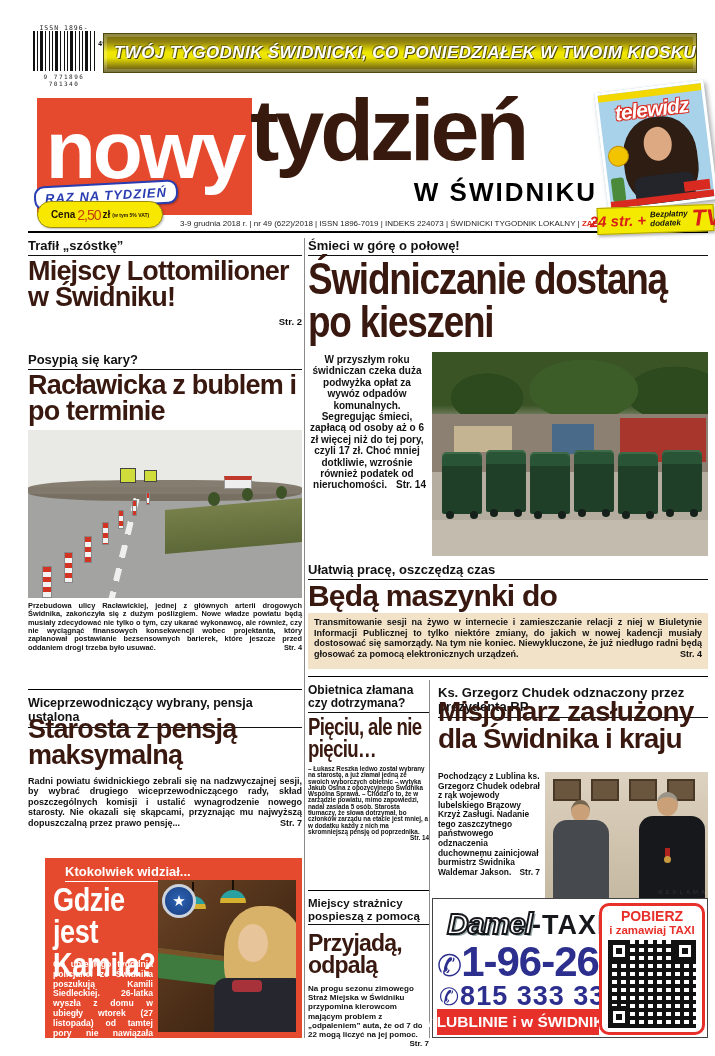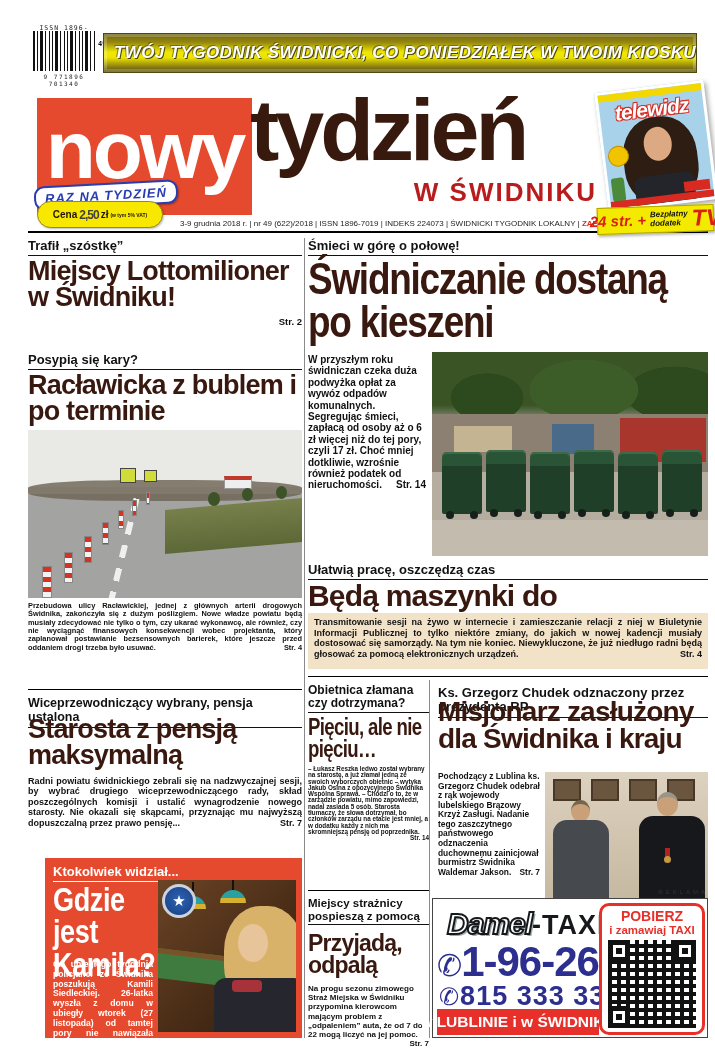--- a/index.html
+++ b/index.html
@@ -18,28 +18,28 @@
   .top-banner { background:linear-gradient(180deg,#6e6410 0%,#96870f 22%,#f0e800 48%,#ece400 62%,#857712 88%,#55500e 100%);
       border:1px solid #4e480c; box-shadow:inset 0 0 0 3px rgba(255,255,255,0.22);
       display:flex; align-items:center; justify-content:flex-end; }
   .top-banner span { color:#fff; font-weight:800; font-style:italic; font-size:17px; letter-spacing:0.4px;
       text-shadow:1px 1px 0 #4e480c, -1px -1px 0 rgba(78,72,12,.6); white-space:nowrap; }
 
   
   .mast-red { background:#e64a2e; display:flex; align-items:center; justify-content:center; }
   .mast-nowy { color:#fff; font-weight:800; font-size:82px; letter-spacing:-3px; line-height:1; padding-bottom:14px; }
   .mast-tydzien { color:#38190d; font-weight:800; font-size:88px; letter-spacing:-4px; line-height:1; white-space:nowrap; }
-  .mast-sub { color:#b91c1c; font-weight:800; font-size:26px; letter-spacing:2px; text-align:right; }
+  .mast-sub { color:#000000; font-weight:800; font-size:26px; letter-spacing:2px; text-align:right; }
   .ribbon { background:#fff; border:2px solid #2a3db0; border-radius:10px; padding:1px 9px;
       transform:rotate(-3deg); box-shadow:1px 1px 2px rgba(0,0,0,.3); }
   .ribbon span { color:#2a3db0; font-weight:800; font-style:italic; font-size:13px; letter-spacing:1px; white-space:nowrap; }
   .price-oval { background:#f8e800; border:1.5px solid #9a8a10; border-radius:16px;
       display:flex; align-items:center; justify-content:center; gap:2px; box-shadow:1px 1px 2px rgba(0,0,0,.25); }
   .price-oval .c  { font-size:10px; font-weight:700; color:#201400; }
-  .price-oval .v  { font-size:12px; font-weight:700; color:#404040; letter-spacing:-1px; }
+  .price-oval .v  { font-size:14px; font-weight:400; color:#c2410c; letter-spacing:-1px; }
   .price-oval .u  { font-size:10px; font-weight:700; color:#201400; }
   .price-oval .vat{ font-size:5px; font-weight:700; color:#201400; }
   .dateline { font-size:8px; color:#222; text-align:right; white-space:nowrap; }
   .dateline .promo { color:#e02a18; font-weight:800; }
   .mast-rule { border-top:2px solid #000; }
 
   
   .tv-cover { background:#a8d2ea; border:3px solid #fff; box-shadow:2px 3px 5px rgba(0,0,0,.35);
       transform:rotate(-7deg); overflow:hidden; }
   .tv-cover .ystrip { position:absolute; top:0; left:0; right:0; height:7px; background:#f2d800; }
@@ -102,21 +102,21 @@
   .ph-men .frame { position:absolute; top:7px; width:28px; height:22px; background:#6a563e; border:2px solid #4a3826; }
   .ph-men .man-l-head { position:absolute; top:28px; left:26px; width:19px; height:22px; background:#c9a078; border-radius:50%; border-top:4px solid #75654f; }
   .ph-men .man-l-body { position:absolute; top:48px; left:8px; width:56px; height:80px; background:#46494e; border-radius:14px 14px 0 0; }
   .ph-men .man-r-head { position:absolute; top:20px; left:112px; width:21px; height:24px; background:#c9a078; border-radius:50%; border-top:5px solid #9a9588; }
   .ph-men .man-r-body { position:absolute; top:44px; left:94px; width:66px; height:84px; background:#17181c; border-radius:14px 14px 0 0; }
   .ph-men .medal { position:absolute; top:76px; left:120px; width:5px; height:9px; background:#b02420; }
   .ph-men .medal:after { content:""; position:absolute; top:8px; left:-1px; width:7px; height:7px; background:#c89a40; border-radius:50%; }
 
   
   .kamila-box { background:#e64a2e; }
-  .kamila-kicker { color:#fff; font-weight:800; font-size:13px; padding-bottom:2px; border-bottom:1.5px solid #fff; }
+  .kamila-kicker { color:#fff; font-weight:800; font-size:13px; padding-bottom:2px; border-bottom:1.5px solid #fff;margin-left:12px; }
   .kamila-head { color:#fff; font-weight:800; line-height:0.98; letter-spacing:-0.5px; }
   .kamila-lead { color:#fff; font-weight:700; font-size:8.6px; line-height:1.14; text-align:justify; }
   .kamila-lead .ref { float:right; font-weight:800; }
   .ph-hall { background:linear-gradient(135deg,#6b4426 0%,#4a2d17 55%,#2f1d10 100%); overflow:hidden; }
   .ph-hall .lamp { position:absolute; width:26px; height:13px; background:#2aa0a0; border-radius:13px 13px 0 0; border-bottom:5px solid #d8b030; }
   .ph-hall .lamp:before { content:""; position:absolute; top:-14px; left:12px; width:2px; height:14px; background:#1a1008; }
   .ph-hall .table { position:absolute; left:-6px; top:72px; width:78px; height:30px; background:#3f7a3f; border-top:5px solid #7a5228; transform:skewY(7deg); }
   .ph-hall .hair { position:absolute; right:-8px; top:26px; width:80px; height:100px; background:#d9b26a; border-radius:45% 45% 40% 40%; }
   .ph-hall .face { position:absolute; right:28px; top:44px; width:30px; height:38px; background:#e8c49a; border-radius:50%; }
   .ph-hall .jacket { position:absolute; right:-10px; top:98px; width:92px; height:58px; background:#26262e; border-radius:12px 12px 0 0; }
@@ -265,21 +265,21 @@
     </div>
   </div>
 
   <div class="abs kicker" style="left:308px; top:239px; width:400px;">Śmieci w górę o połowę!</div>
   <div class="abs headline" style="left:308px; top:258px; width:400px; font-size:45px; line-height:0.95; letter-spacing:-1.5px;">
     <span class="condense" style="width:488px; transform:scaleX(0.82);">
       <span>Świdniczanie dostaną</span><br>
       <span>po kieszeni</span>
     </span>
   </div>
-  <div class="abs lead" style="left:308px; top:354px; width:118px; font-size:10px; line-height:1.14; text-align:left;">
+  <div class="abs lead" style="left:308px; top:354px; width:118px; font-size:10px; line-height:1.14; text-align:center;">
     <span>W przyszłym roku świdniczan czeka duża podwyżka opłat za wywóz odpadów komunalnych. Segregując śmieci, zapłacą od osoby aż o 6 zł więcej niż do tej pory, czyli 17 zł. Choć mniej dotkliwie, wzrośnie również podatek od nieruchomości.</span>
     <span class="ref">Str. 14</span>
   </div>
   <div class="abs ph-bins" style="left:432px; top:352px; width:276px; height:204px;">
     <div class="bldg"></div>
     <div class="trees"></div>
     <div class="wall"></div>
     <div class="graf-t"></div>
     <div class="graf-b"></div>
     <div class="graf-r"></div>

